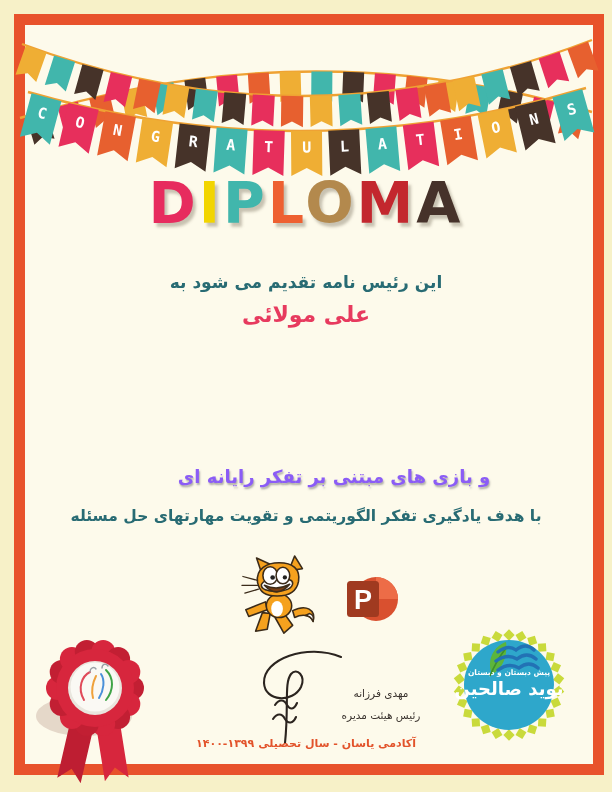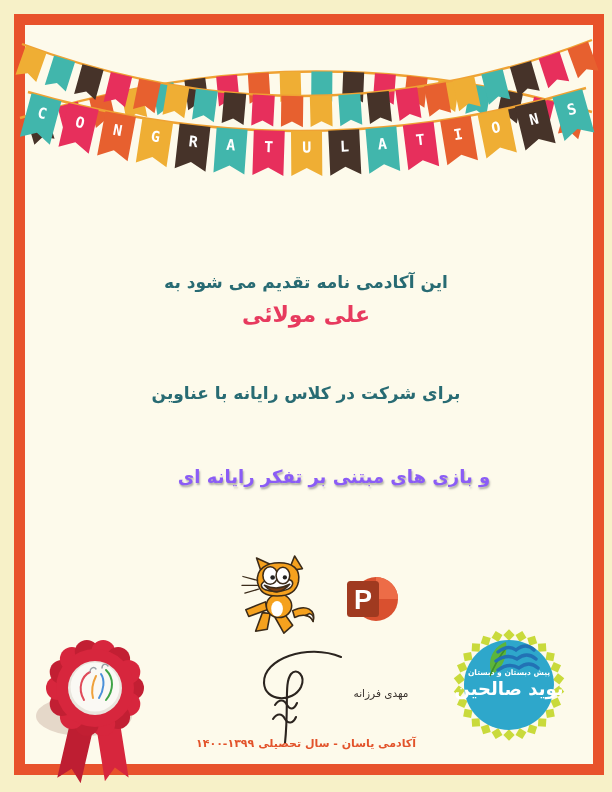--- a/index.html
+++ b/index.html
@@ -215,27 +215,28 @@
       <g transform="translate(530.0,103.2) rotate(-13.6)">
         <polygon points="-15.5,0 15.5,0 15.5,45 0,36.9 -15.5,45" fill="#463329"></polygon>
         <text x="0" y="21.599999999999998" text-anchor="middle" fill="#FFFFFF" font-size="15" font-weight="bold" font-family="&quot;DejaVu Sans Mono&quot;, monospace">N</text>
       </g>
       <g transform="translate(567.3,93.4) rotate(-15.7)">
         <polygon points="-15.5,0 15.5,0 15.5,45 0,36.9 -15.5,45" fill="#41B6AC"></polygon>
         <text x="0" y="21.599999999999998" text-anchor="middle" fill="#FFFFFF" font-size="15" font-weight="bold" font-family="&quot;DejaVu Sans Mono&quot;, monospace">S</text>
       </g>
     </svg>
 
-
-  <div class="fa line-presented">این آکادمی نامه تقدیم می شود به</div>
+  <div class="diploma" id="diploma-title"><span style="color: rgb(231, 44, 94);">D</span><span style="color: rgb(242, 213, 0);">I</span><span style="color: rgb(65, 182, 172);">P</span><span style="color: rgb(238, 96, 49);">L</span><span style="color: rgb(179, 137, 77);">O</span><span style="color: rgb(195, 39, 46);">M</span><span style="color: rgb(70, 50, 42);">A</span></div>
+
+  <div class="fa line-presented">این رئیس نامه تقدیم می شود به</div>
   <div class="fa line-recipient">علی مولائی</div>
-  <div class="fa line-forclass">برای شرکت در کلاس رایانه با عناوین</div>
 
 
   <div class="fa line-games">و بازی های مبتنی بر تفکر رایانه ای</div>
+  <div class="fa line-goal">با هدف یادگیری تفکر الگوریتمی و تقویت مهارتهای حل مسئله</div>
 
   <svg class="scratch-logo" viewBox="0 0 84 86">
     <g stroke="#3B2B19" stroke-width="1.6" stroke-linejoin="round" stroke-linecap="round">
 
       <path d="M56,57 C70,50 80,56 77,68 C74,61 66,60 58,64 Z" fill="#F5A11E"></path>
       <path d="M73,60 C77,61 78,64 77,68 C75,64 72,62 69,62 Z" fill="#FFFFFF"></path>
 
       <path d="M46,58 L56,72 L47,80 L38,64 Z" fill="#F5A11E"></path>
 
       <path d="M33,60 L30,76 L18,78 L25,59 Z" fill="#F5A11E"></path>
@@ -312,20 +313,21 @@
   <svg class="signature-svg" viewBox="0 0 96 102">
     <g fill="none" stroke="#2B241F" stroke-width="2.1" stroke-linecap="round">
       <path d="M92,12 C58,-2 14,14 15,38 C16,57 44,58 52,42 C57,31 48,22 42,29 C35,38 40,60 36,98"></path>
       <path d="M26,60 c4,-6 9,-6 12,0 c3,5 7,5 10,-2"></path>
       <path d="M24,74 c4,-6 9,-6 12,0 c3,5 8,5 11,-2"></path>
     </g>
   </svg>
 
   <div class="sign-text">
     <div>مهدی فرزانه</div>
+    <div>رئیس هیئت مدیره</div>
   </div>
 
   <div class="fa line-academy">آکادمی یاسان - سال تحصیلی ۱۳۹۹-۱۴۰۰</div>
 
   <div class="badge">
     <svg viewBox="0 0 118 118">
       <g id="badge-dots">
           <rect x="-4" y="-4" width="8" height="8" fill="#C9DA3B" transform="translate(59,57) rotate(0) translate(0,-50) rotate(45)"></rect>
           <rect x="-4" y="-4" width="8" height="8" fill="#C9DA3B" transform="translate(59,57) rotate(13.846153846153847) translate(0,-50) rotate(45)"></rect>
           <rect x="-4" y="-4" width="8" height="8" fill="#C9DA3B" transform="translate(59,57) rotate(27.692307692307693) translate(0,-50) rotate(45)"></rect>

